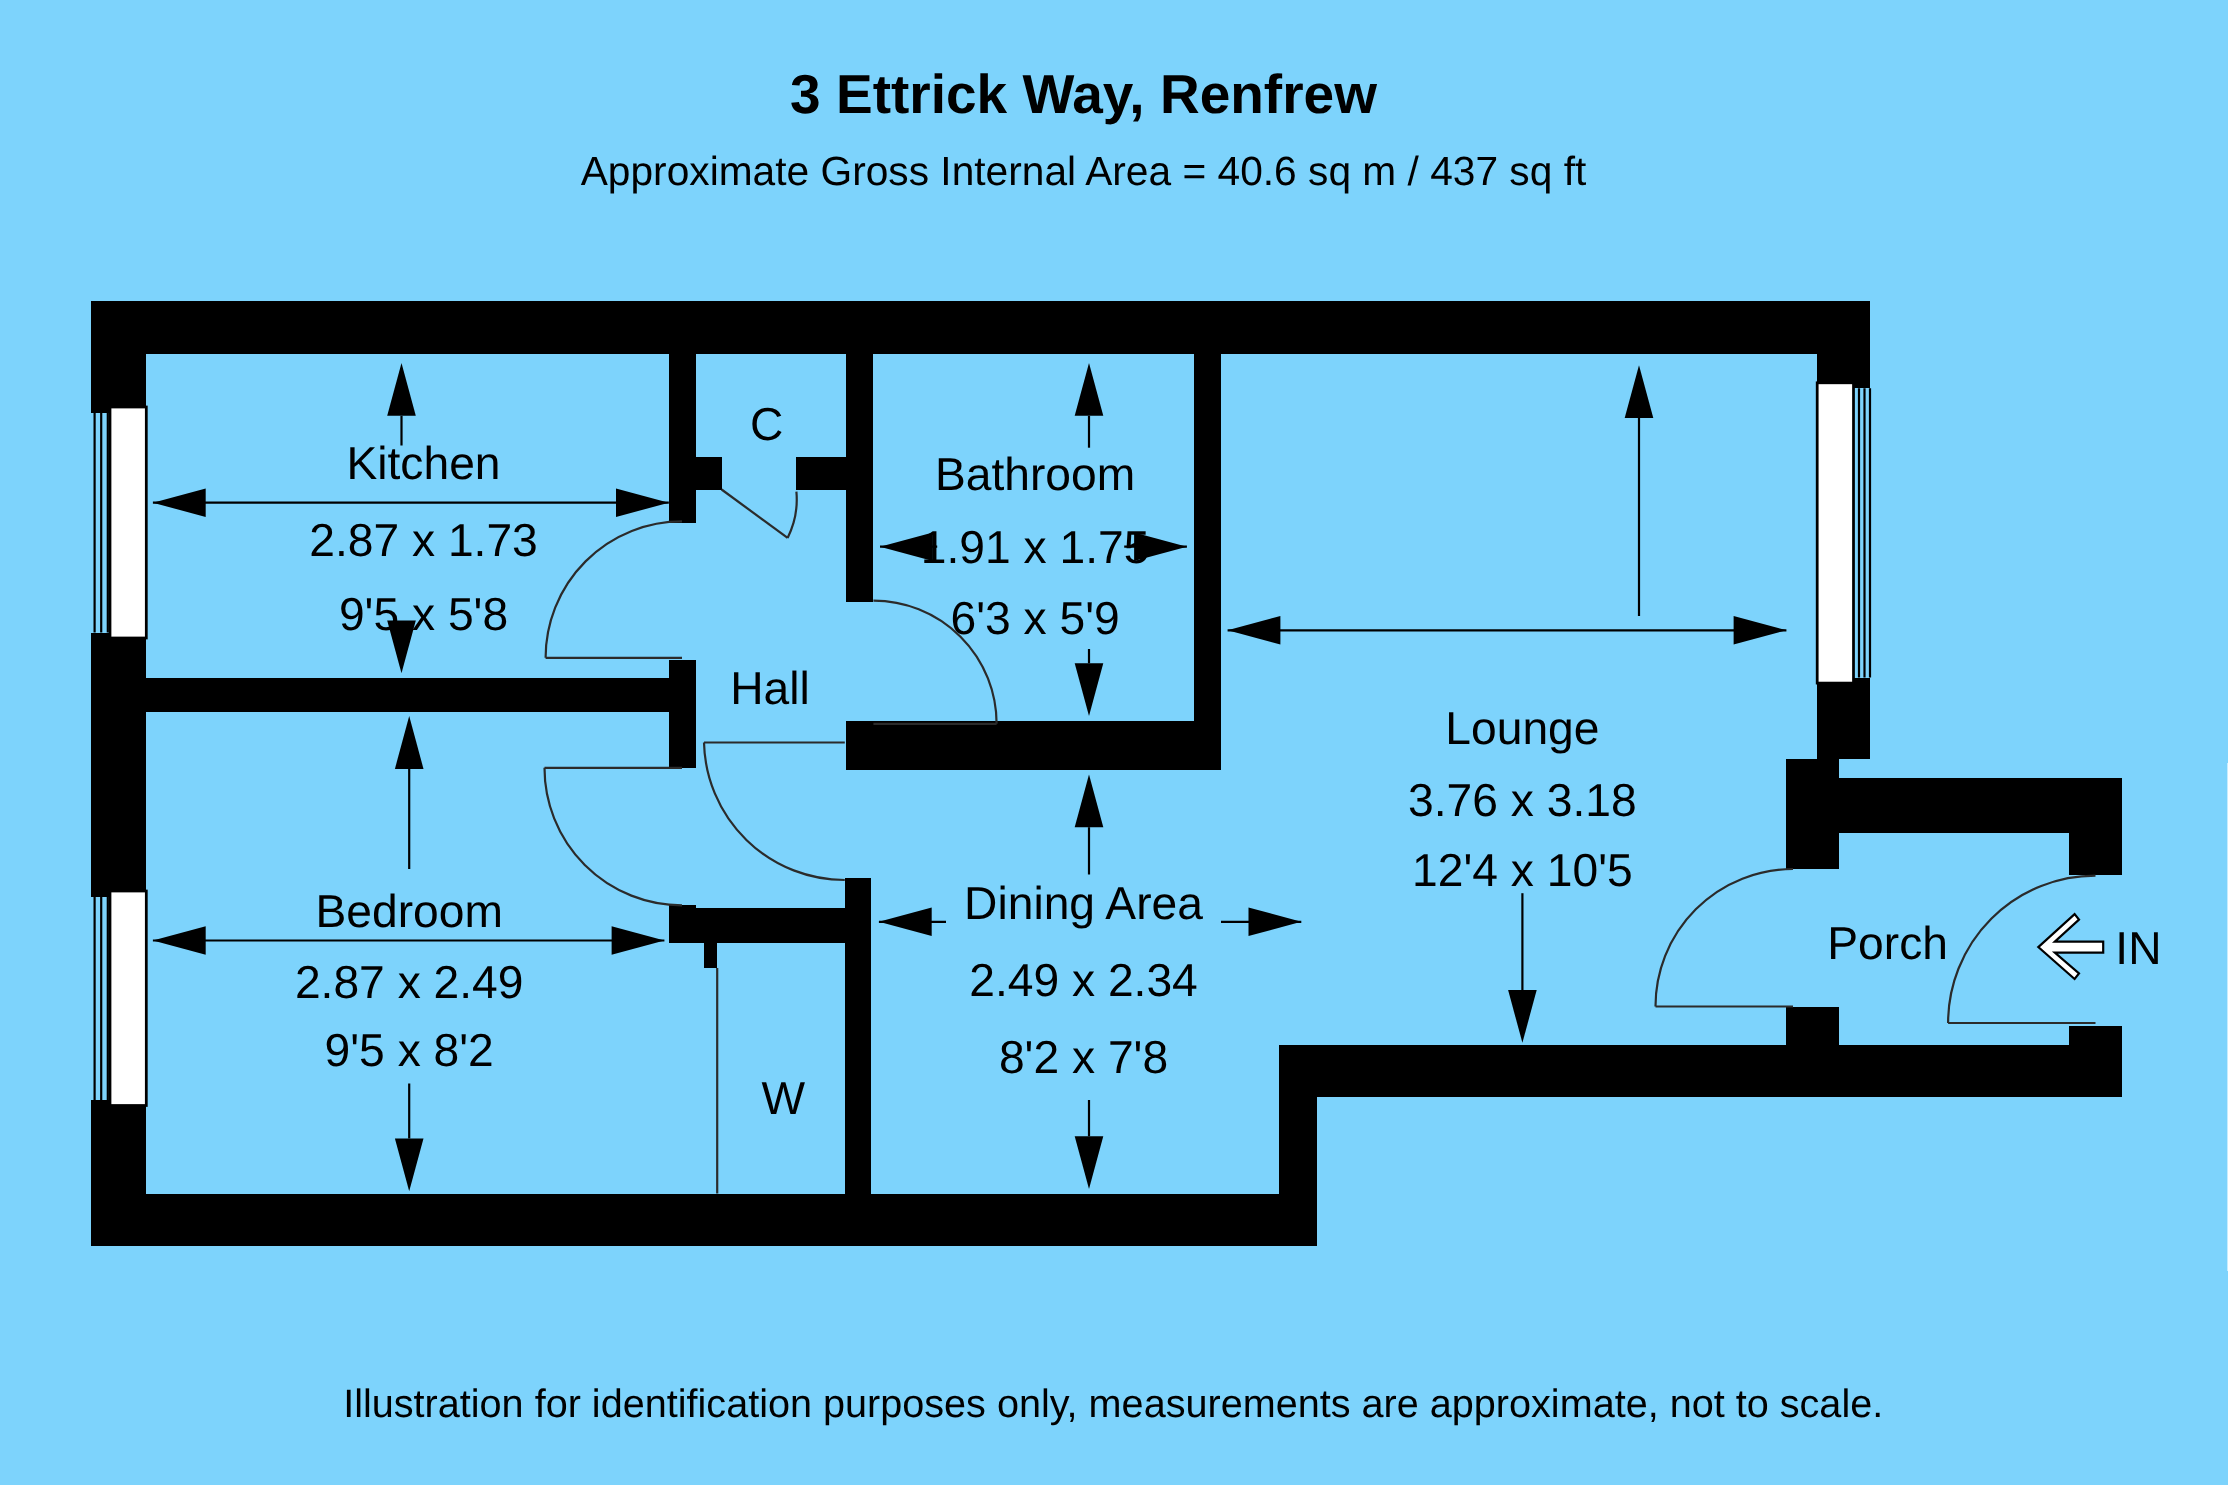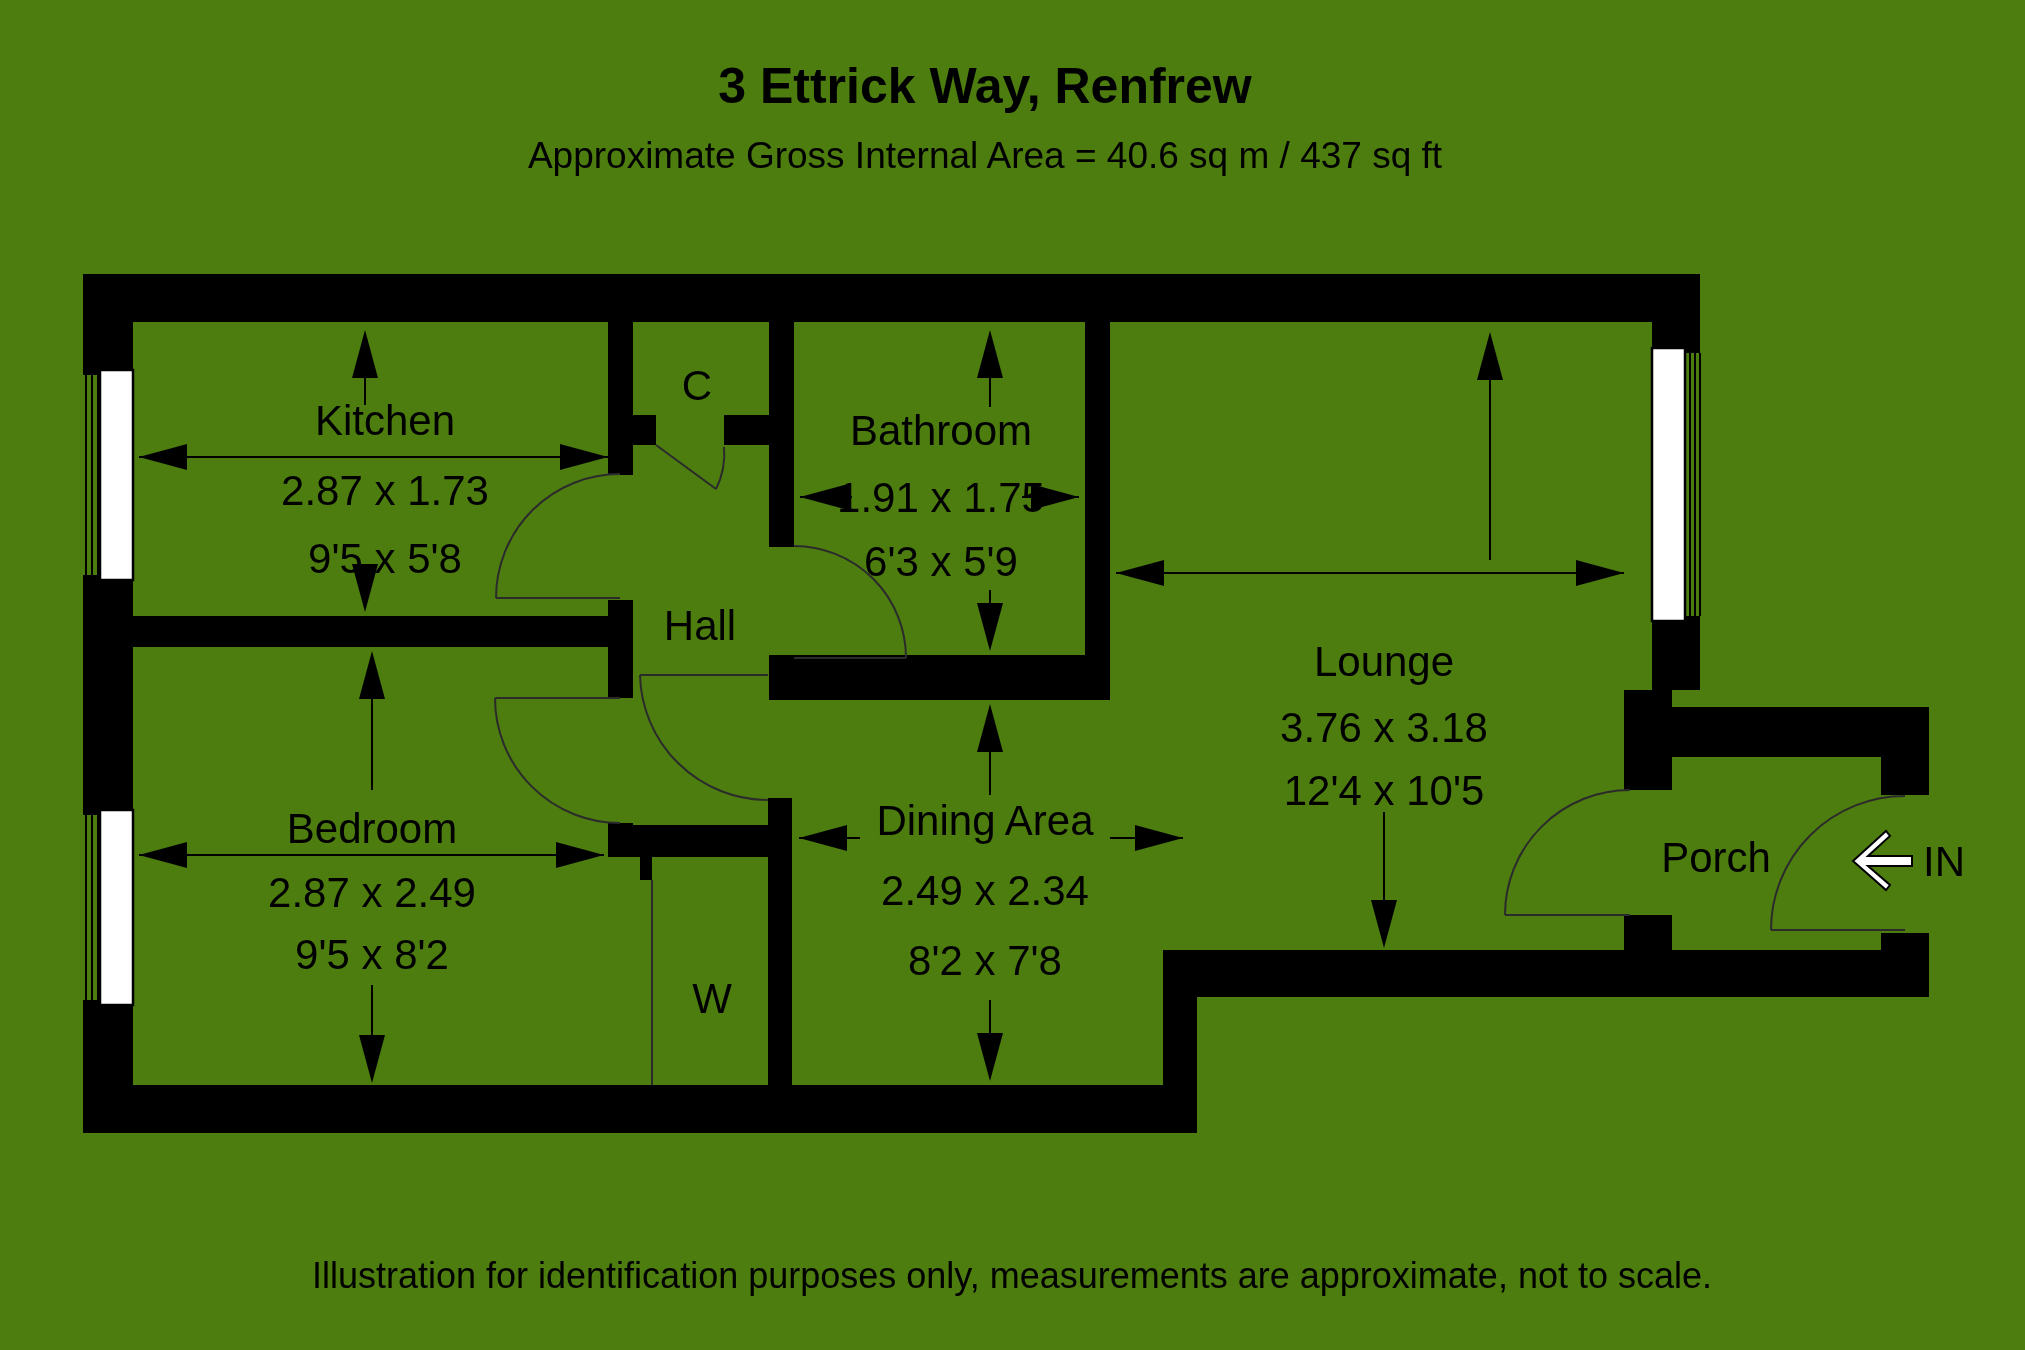--- a/index.html
+++ b/index.html
@@ -1,16 +1,16 @@
 <!DOCTYPE html>
 <html><head>
 <meta charset="utf-8">
 <style>
   html,body{margin:0;padding:0;background:#ffffff;}
-  .page{position:relative;width:2025px;height:1350px;background:#4d7c0f;overflow:hidden;
+  .page{position:relative;width:2025px;height:1350px;background:#7dd3fc;overflow:hidden;
         font-family:"Liberation Sans", sans-serif;}
   svg{display:block;}
   text{fill:#000000;font-family:"Liberation Sans", sans-serif;}
   .title{font-size:50px;font-weight:bold;}
   .subtitle{font-size:37px;}
   .disclaimer{font-size:36px;}
   .room-name,.room-dim,.tag{font-size:42px;}
   .wall{fill:#000000;stroke:none;}
   .doorline{stroke:#2b2b2b;stroke-width:2;fill:none;}
   .dimline{stroke:#000000;stroke-width:2;fill:none;}

